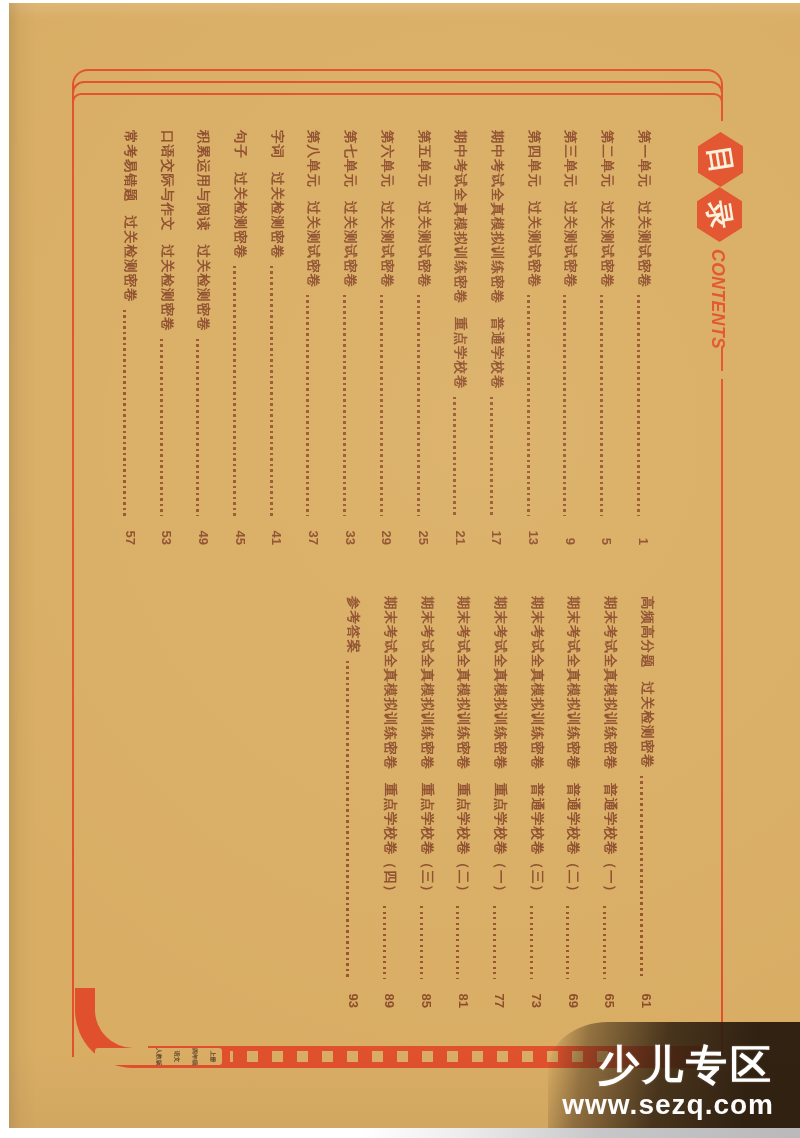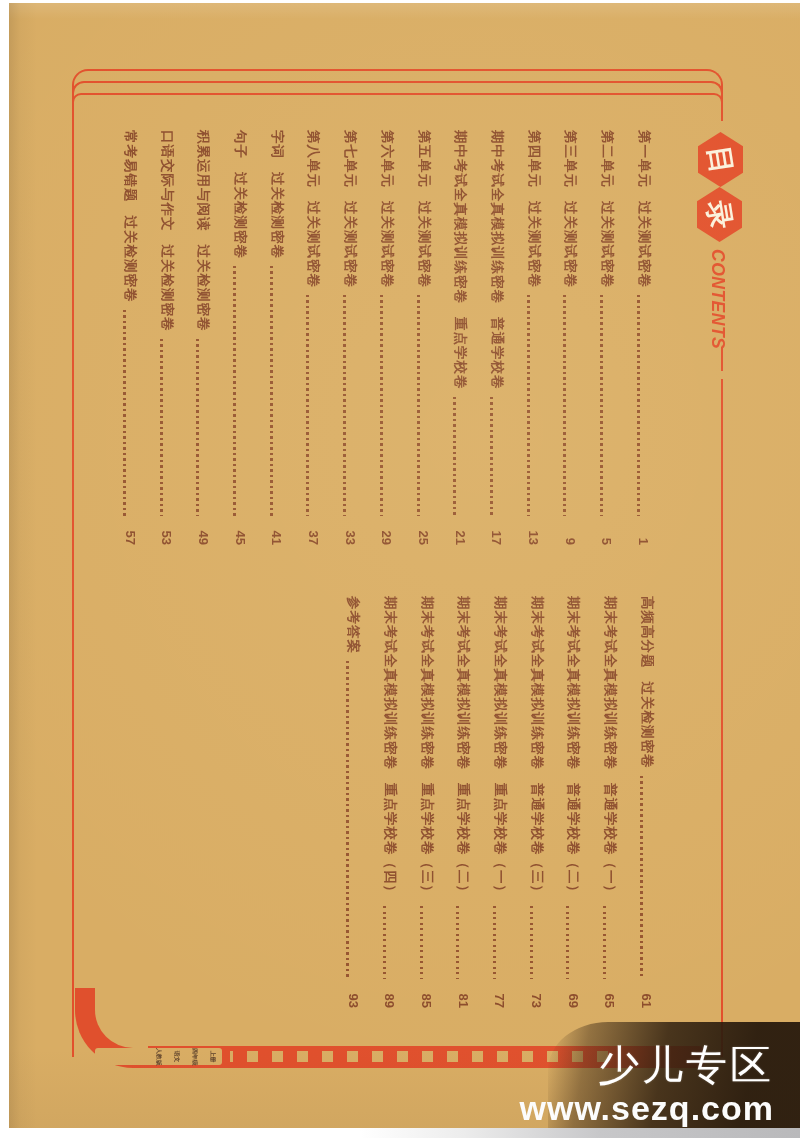--- a/index.html
+++ b/index.html
@@ -56,23 +56,23 @@
     background:
       linear-gradient(to right,rgba(110,85,50,.20) 0px,rgba(110,85,50,.06) 11px,rgba(0,0,0,0) 28px),
       linear-gradient(to bottom,rgba(255,255,255,.12) 0px,rgba(0,0,0,0) 16px),
       linear-gradient(to top,rgba(120,90,50,.08),rgba(0,0,0,0) 7%),
       radial-gradient(120% 90% at 60% 38%,rgba(255,236,190,.10),rgba(0,0,0,0) 65%);}
   
   .wm{position:absolute;left:548px;top:1022px;width:252px;height:106px;
       border-top-left-radius:60px 48px;
       background:linear-gradient(100deg,rgba(70,48,26,0) 2%,rgba(62,42,22,.45) 16%,
                  rgba(48,32,16,.85) 45%,rgba(40,26,13,.95) 78%);}
-  .wm-title{position:absolute;right:26px;top:16px;font-size:41px;font-weight:normal;color:#ffffff;
+  .wm-title{position:absolute;right:26px;top:16px;font-size:41px;font-weight:bold;color:#ffffff;
       letter-spacing:3px;text-shadow:0 0 2px rgba(255,255,255,.3);}
-  .wm-url{position:absolute;right:26px;top:67px;font-size:34px;font-weight:bold;color:#fcfcfc;
+  .wm-url{position:absolute;right:26px;top:67px;font-size:28px;font-weight:bold;color:#fcfcfc;
       letter-spacing:1px;margin-left:32px;}
   .strip{position:absolute;left:0;top:1128px;width:800px;height:10px;
       background:linear-gradient(to right,#ffffff 0 45%,#ececec 58%,#c7c7c9 75%,#b9b9bb 100%);}
 </style>
 </head>
 <body>
 
 <div class="scan">
   <div class="nat">
 

